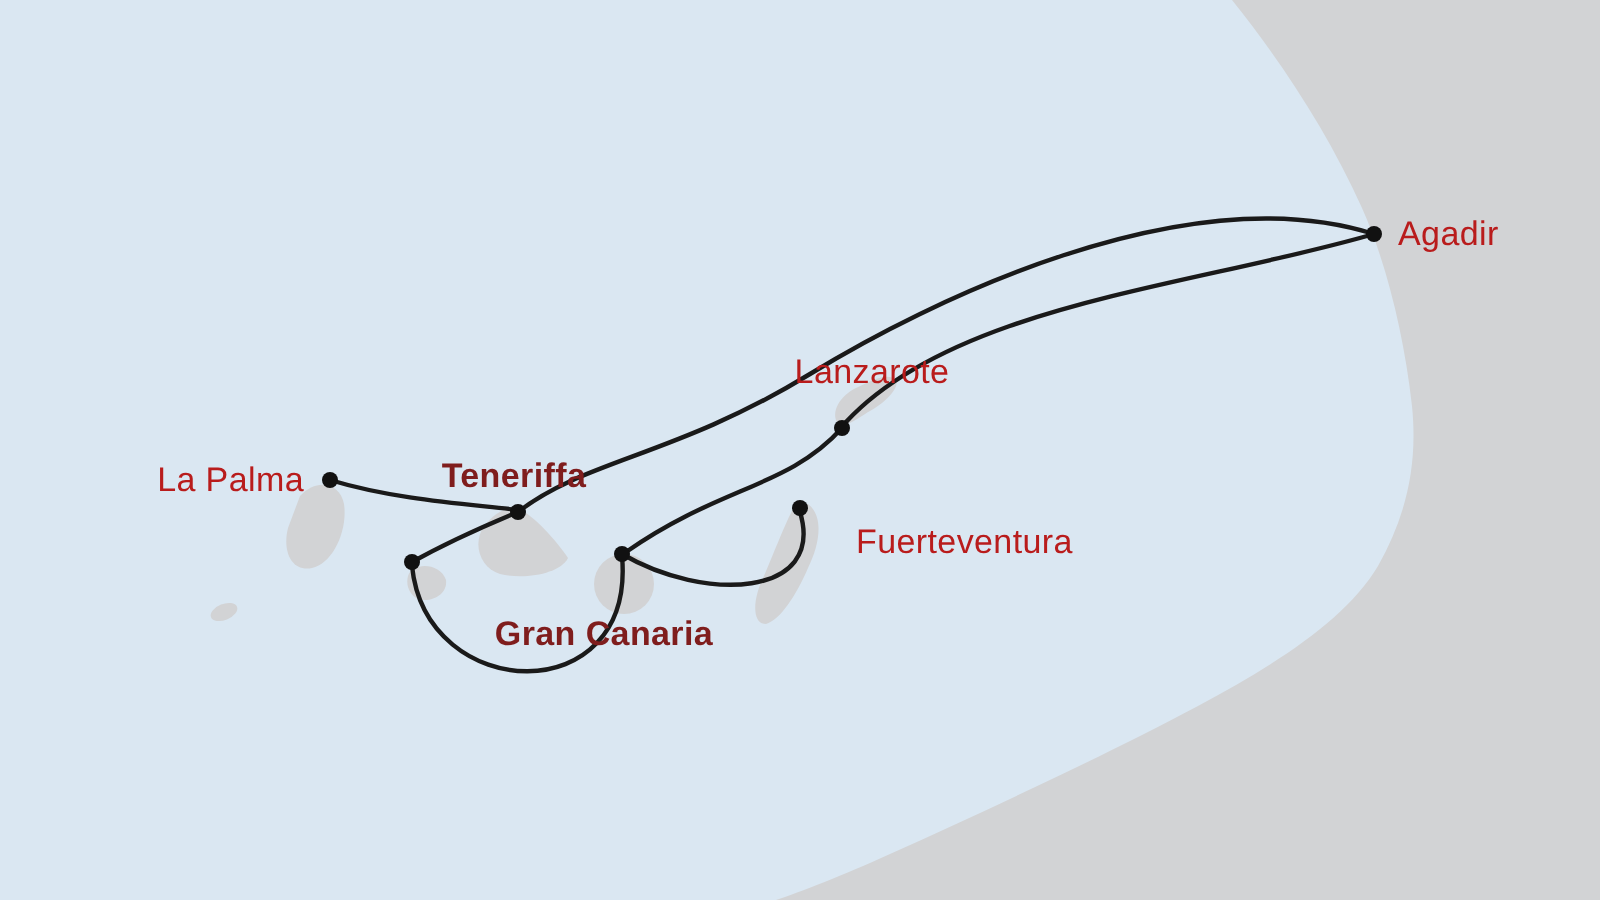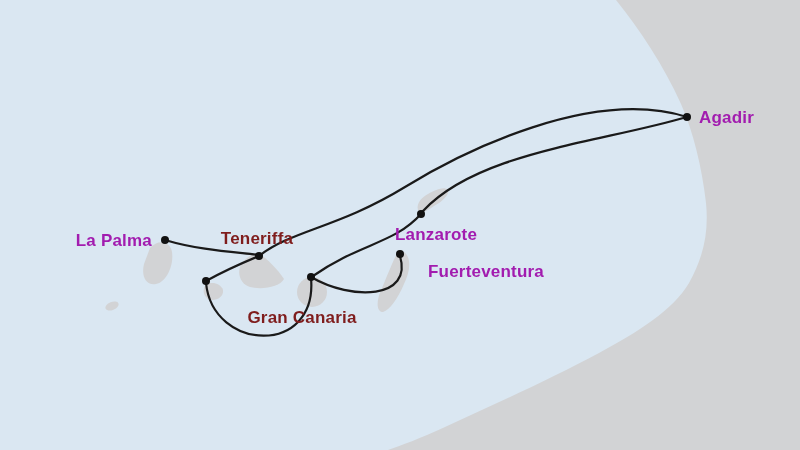--- a/index.html
+++ b/index.html
@@ -8,24 +8,23 @@
     width:800px;height:450px;
     overflow:hidden;
     background:#dae7f2;
     font-family:"Liberation Sans",sans-serif;
   }
   .map-canvas svg{position:absolute;left:0;top:0;display:block;}
   .port-label{
     position:absolute;
     font-size:17px;
     line-height:1;
-    color:#a21caf;
+    color:#b91c1c;
     white-space:nowrap;
     letter-spacing:.2px;
-    font-weight:bold;
   }
   .port-label.bold{font-weight:700;color:#7f1d1d;}
   .anchor-right{transform:translate(-100%,-50%);text-align:right;}
   .anchor-center{transform:translate(-50%,-50%);}
   .anchor-left{transform:translate(0,-50%);}
 </style>
 </head>
 <body>
 
 <div class="map-canvas">
@@ -75,16 +74,16 @@
       <circle cx="400" cy="254" r="4"></circle>
       <circle cx="421" cy="214" r="4"></circle>
       <circle cx="687" cy="117" r="4"></circle>
     </g>
   </svg>
 
   <div class="port-label anchor-right" style="left:152px;top:240px;">La Palma</div>
   <div class="port-label bold anchor-center" style="left:257px;top:238px;">Teneriffa</div>
   <div class="port-label anchor-left" style="left:428px;top:271px;">Fuerteventura</div>
   <div class="port-label bold anchor-center" style="left:302px;top:317px;">Gran Canaria</div>
-  <div class="port-label anchor-center" style="left:436px;top:186px;margin-top:48px;">Lanzarote</div>
+  <div class="port-label anchor-center" style="left:436px;top:186px;">Lanzarote</div>
   <div class="port-label anchor-left" style="left:699px;top:117px;">Agadir</div>
 
 </div>
 
 </body></html>

